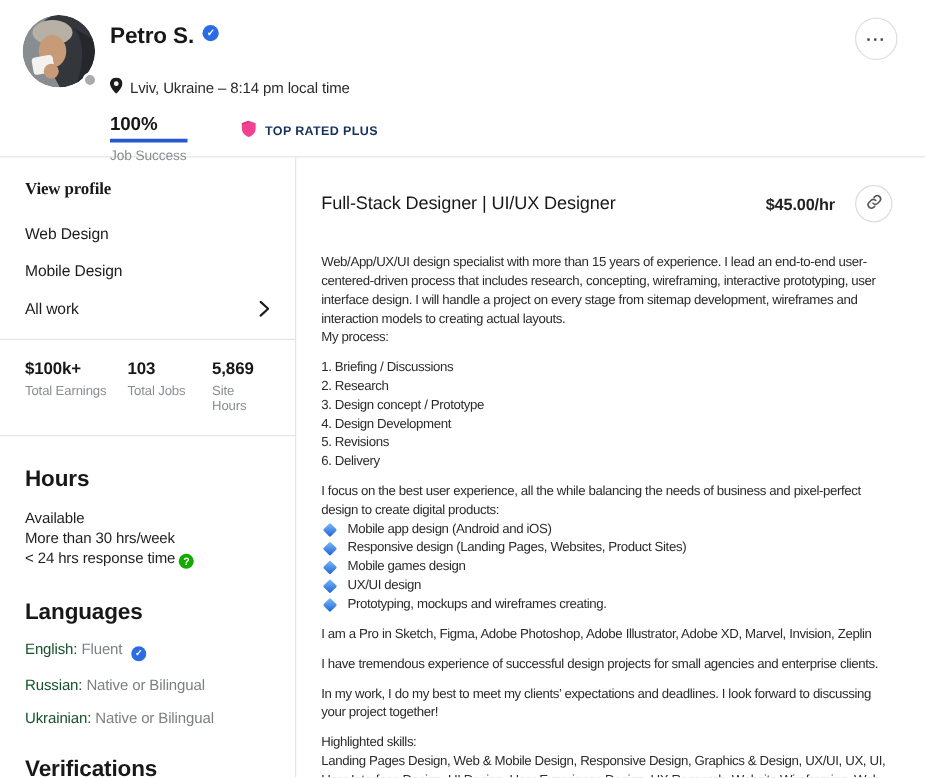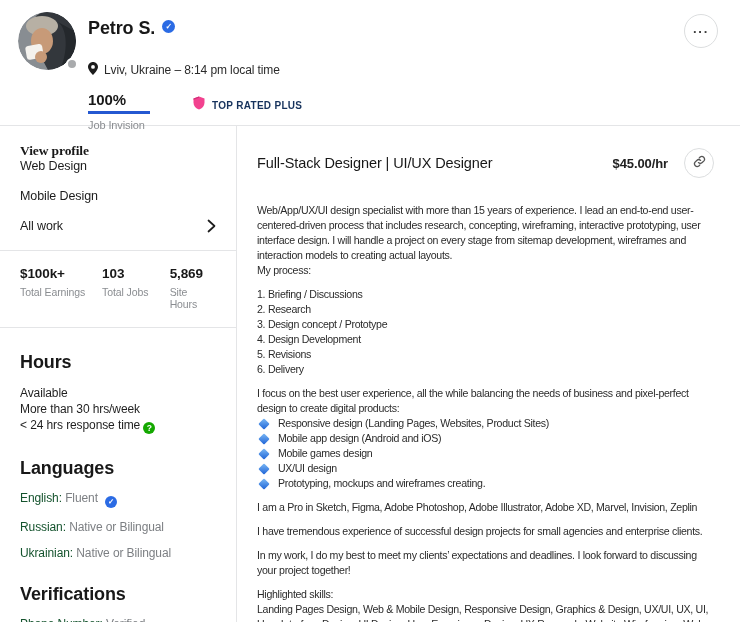--- a/index.html
+++ b/index.html
@@ -33,21 +33,21 @@
     color:#3c3c3c; letter-spacing:1px; cursor:pointer; }
 
   
   .columns { display:flex; height:496px; }
   .sidebar { width:237px; flex:0 0 237px; border-right:1px solid #e4e5e7;
     padding:17px 20px 0; overflow:hidden; }
   .main { flex:1; padding:22px 26px 0 20px; overflow:hidden; }
 
   
   .vp-heading { font-size:13.5px; font-weight:700; color:#181818;font-family:Liberation Serif, serif; }
-  .cat-list { }
+  .cat-list { margin-top:21px; }
   .cat-item { font-size:12.5px; color:#1c1c1c; margin-bottom:16px; cursor:pointer; }
   .all-work-row { display:flex; justify-content:space-between; align-items:center;
     font-size:12.5px; cursor:pointer; }
   .chevron svg { display:block; }
   hr.full { border:0; border-top:1px solid #e4e5e7; margin:17px -20px 0; }
   .stats { display:flex; margin-top:15px; }
   .stat { width:85px; }
   .stat + .stat { width:70px; }
   .stat + .stat + .stat { width:auto; }
   .stat-v { font-size:13.5px; font-weight:700; color:#181818; }
@@ -119,21 +119,21 @@
           <svg width="10" height="13" viewBox="0 0 10 13">
               <path d="M5 0C2.2 0 0 2.2 0 5c0 3.2 5 8 5 8s5-4.8 5-8C10 2.2 7.8 0 5 0zm0 6.8A1.9 1.9 0 1 1 5 3a1.9 1.9 0 0 1 0 3.8z" fill="#1c1c1c"></path>
             </svg>
         </span>
         <span>Lviv, Ukraine – 8:14 pm local time</span>
       </div>
       <div class="meta-row">
         <div>
           <div class="js-value">100%</div>
           <div class="js-bar"></div>
-          <div class="js-label">Job Invision</div>
+          <div class="js-label">Job Success</div>
         </div>
         <div class="trp">
           <span>
             <svg width="14" height="14" viewBox="0 0 14 14">
                 <path d="M7 .5l5.5 2v4.2c0 3.3-2.3 5.7-5.5 6.8C3.8 12.4 1.5 10 1.5 6.7V2.5L7 .5z" fill="#f2428f"></path>
                 <path d="M7 .5L1.5 2.5v1.2L7 1.8z" fill="#d32e79"></path>
               </svg>
           </span>
           <span class="trp-label">TOP RATED PLUS</span>
         </div>
@@ -240,25 +240,25 @@
           <div>4. Design Development</div>
           <div>5. Revisions</div>
           <div>6. Delivery</div>
         </div>
 
         <p class="para" style="margin-bottom:0">I focus on the best user experience, all the while balancing the needs of business and pixel-perfect design to create digital products:</p>
 
         <div class="bullets">
           <div class="bullet-row">
             <span class="diamond"></span>
+            <span>Mobile app design (Android and iOS)</span>
+          </div>
+          <div class="bullet-row">
+            <span class="diamond"></span>
             <span>Responsive design (Landing Pages, Websites, Product Sites)</span>
-          </div>
-          <div class="bullet-row">
-            <span class="diamond"></span>
-            <span>Mobile app design (Android and iOS)</span>
           </div>
           <div class="bullet-row">
             <span class="diamond"></span>
             <span>Mobile games design</span>
           </div>
           <div class="bullet-row">
             <span class="diamond"></span>
             <span>UX/UI design</span>
           </div>
           <div class="bullet-row">

